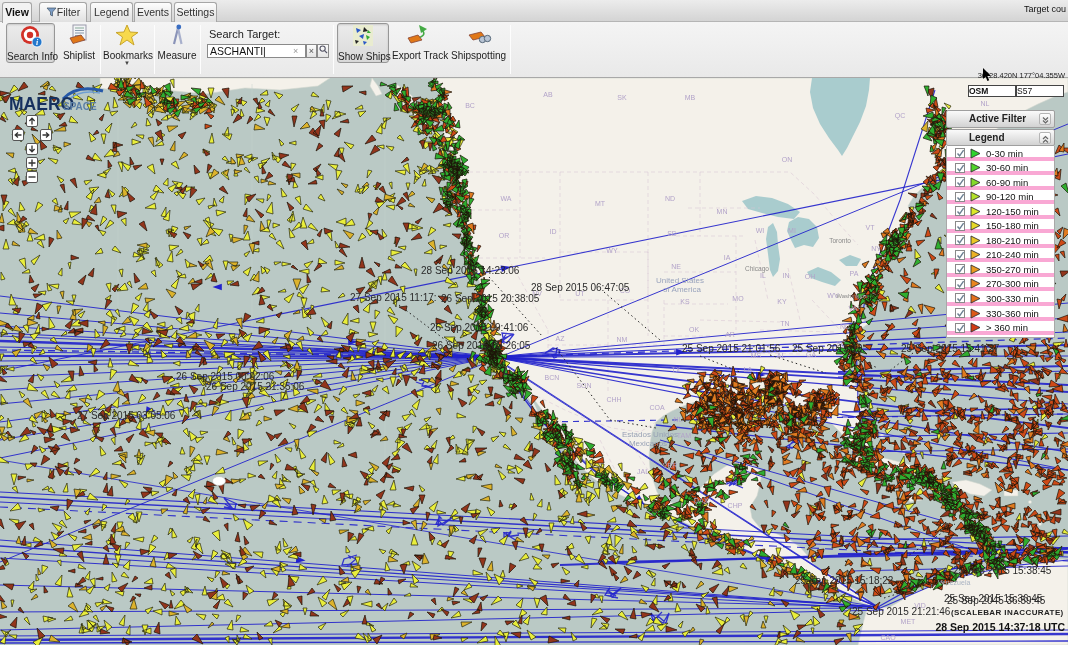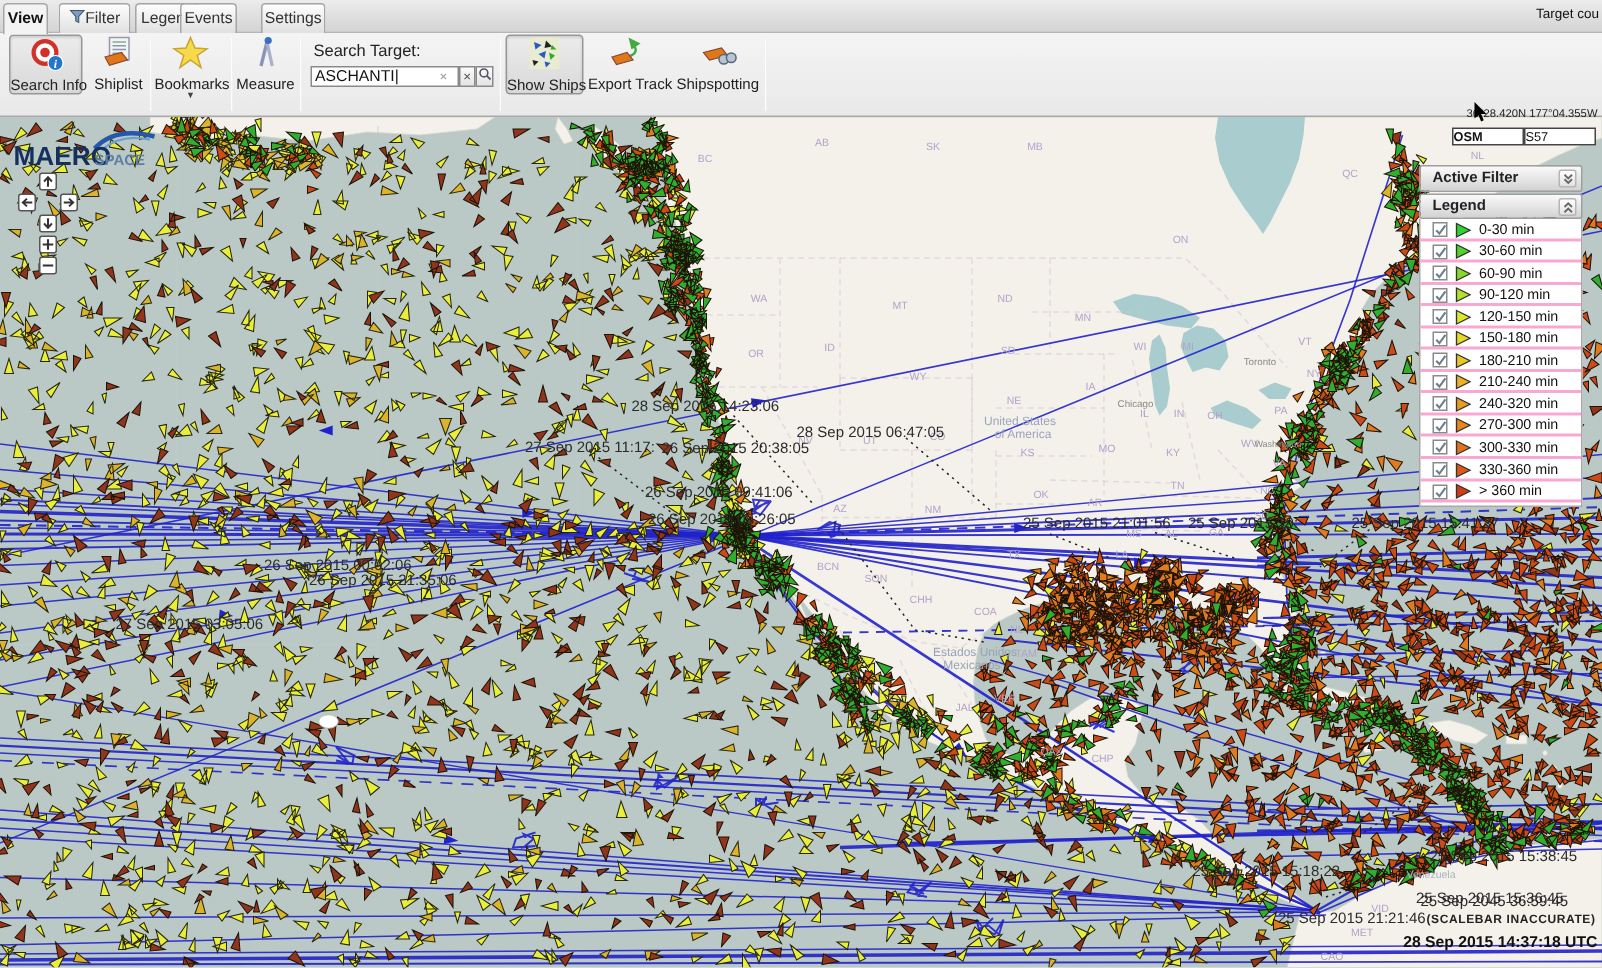--- a/index.html
+++ b/index.html
@@ -6,24 +6,24 @@
 .tab{position:absolute;top:2px;height:20px;border:1px solid #a6a6a6;border-bottom:none;border-radius:3px 3px 0 0;background:linear-gradient(#fdfdfd,#e0e0e0);font-size:10.5px;color:#333;text-align:center;line-height:19px;white-space:nowrap}
 .tab.act{background:#f3f3f3;font-weight:bold;color:#111;z-index:2;height:21px}
 .ribbon{position:absolute;left:0;top:22px;width:1068px;height:56px;background:linear-gradient(#f4f4f4,#e9e9e9);border-bottom:1px solid #a8a8a8}
 .rsep{position:absolute;top:3px;height:49px;width:1px;background:#d8d8d8;border-right:1px solid #fdfdfd}
 .rbtn{position:absolute;top:1px;text-align:center;font-size:10px;color:#222;white-space:nowrap}
 .rbtn .lbl{margin-top:0px}
 .pressed{border:1px solid #979797;border-radius:3px;background:linear-gradient(#ececec,#d9d9d9);box-shadow:inset 0 1px 2px rgba(0,0,0,.15)}
 .sinput{position:absolute;left:207px;top:22px;width:99px;height:14px;border:1px solid #8a8a8a;background:#fff;font-size:10.5px;padding:0 2px;color:#111;line-height:12px;font-family:"Liberation Sans",sans-serif}
 .sbtn{position:absolute;top:22px;height:14px;border:1px solid #8a8a8a;background:linear-gradient(#fbfbfb,#e4e4e4);font-size:9px;color:#555;text-align:center;line-height:12px}
 .mapwrap{position:absolute;left:0;top:78px;width:1068px;height:567px}
-.phead{position:absolute;left:946px;width:109px;background:linear-gradient(#fafafa,#d2d2d2);border:1px solid #9f9f9f;border-radius:2px;font-size:10px;font-weight:bold;color:#222;line-height:16px;padding-left:8px}
+.phead{position:absolute;left:946px;width:109px;background:linear-gradient(#fafafa,#d2d2d2);border:1px solid #9f9f9f;border-radius:2px;font-size:10px;font-weight:bold;color:#222;line-height:16px;padding-left:22px}
 .chev{position:absolute;right:3px;top:2px;width:12px;height:12px;border:1px solid #b5b5b5;border-radius:2px;background:linear-gradient(#fff,#e2e2e2);text-align:center}
 .lbody{position:absolute;left:946px;top:146px;width:109px;height:192px;background:#fff;border:1px solid #a8a8a8;border-top:none}
-.lrow{height:14.55px;position:relative;border-bottom:2px solid #f9a8d4}
+.lrow{height:14.55px;position:relative;border-bottom:4px solid #f9a8d4}
 .cb{position:absolute;left:8px;top:2px;width:10px;height:10px;border:1px solid #8a8a8a;background:#fff}
 .cb svg{position:absolute;left:0;top:0}
 .ltri{position:absolute;left:23px;top:1.5px}
 .ltxt{position:absolute;left:39px;top:1.5px;font-size:9.5px;color:#111}
 .osm{position:absolute;left:968px;top:85px;width:96px;height:12px;display:flex}
 .osm div{flex:1;border:1px solid #444;background:#fff;font-size:8.5px;line-height:10px;color:#111}
 .navb{position:absolute;width:12px;height:12px;background:#fff;border:1px solid #555;border-radius:2px}
 .navb svg{position:absolute;left:-1px;top:-1px}
 .coord{position:absolute;left:940px;top:71px;width:125px;font-size:7.5px;color:#222;text-align:right}
 </style></head><body>
@@ -289,21 +289,21 @@
 <text x="1065" y="631" font-size="10.5" font-weight="bold" fill="#111" text-anchor="end">28 Sep 2015 14:37:18 UTC</text>
       </g>
 </svg></div>
 
 <div class="tabbar">
 <div class="tab act" style="left:2px;width:30px">View</div>
 <div class="tab" style="left:39px;width:48px"><svg width="11" height="10" viewBox="0 0 11 10" style="vertical-align:-1px">
         <path d="M1 1 L10 1 L6.5 5 L6.5 9 L4.5 8 L4.5 5 Z" fill="#7a9cc6" stroke="#456" stroke-width="0.7"></path>
       </svg>Filter</div>
 <div class="tab" style="left:90px;width:43px">Legend</div>
-<div class="tab" style="left:120px;width:38px">Events</div>
+<div class="tab" style="left:134px;width:38px">Events</div>
 <div class="tab" style="left:174px;width:43px">Settings</div>
 <div style="position:absolute;left:1024px;top:4px;font-size:9px;color:#111;white-space:nowrap">Target cou</div>
 </div>
 <div class="ribbon">
 <div class="rsep" style="left:100px"></div>
     <div class="rsep" style="left:154px"></div>
 <div class="rsep" style="left:200px"></div>
     <div class="rsep" style="left:333px"></div>
 <div class="rsep" style="left:510px"></div>
 <div class="rbtn pressed" style="left:6px;width:49px;height:40px">
@@ -479,21 +479,21 @@
     </div>
 <div class="lrow">
       <span class="cb">
         <svg width="9" height="9" viewBox="0 0 9 9">
           <path d="M1.5 4.5 L3.6 6.8 L7.6 1.2" stroke="#6b7f91" stroke-width="1.4" fill="none"></path>
         </svg>
       </span>
       <svg class="ltri" width="11" height="11" viewBox="0 0 11 11">
         <path d="M1 1 L10 5.5 L1 10 Z" fill="#ec9b21" stroke="#333" stroke-width="0.9"></path>
       </svg>
-      <span class="ltxt">240-320 min</span>
+      <span class="ltxt">350-270 min</span>
     </div>
 <div class="lrow">
       <span class="cb">
         <svg width="9" height="9" viewBox="0 0 9 9">
           <path d="M1.5 4.5 L3.6 6.8 L7.6 1.2" stroke="#6b7f91" stroke-width="1.4" fill="none"></path>
         </svg>
       </span>
       <svg class="ltri" width="11" height="11" viewBox="0 0 11 11">
         <path d="M1 1 L10 5.5 L1 10 Z" fill="#ea851e" stroke="#333" stroke-width="0.9"></path>
       </svg>

